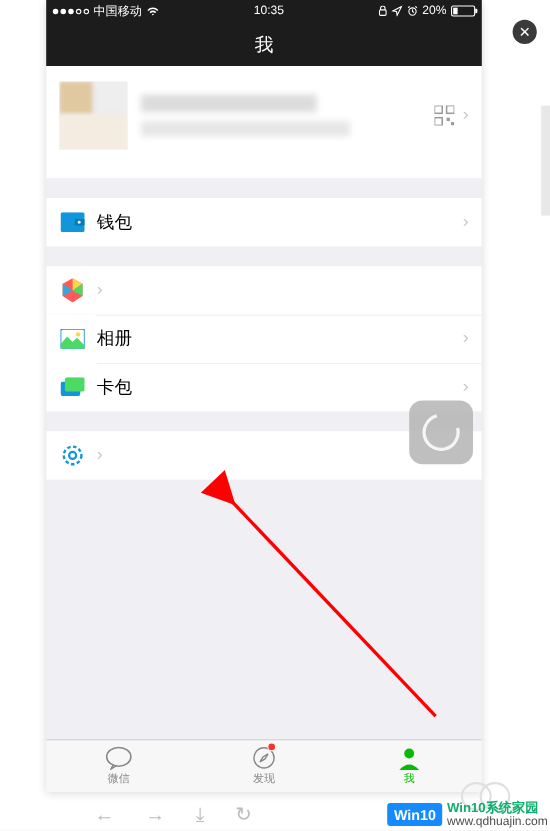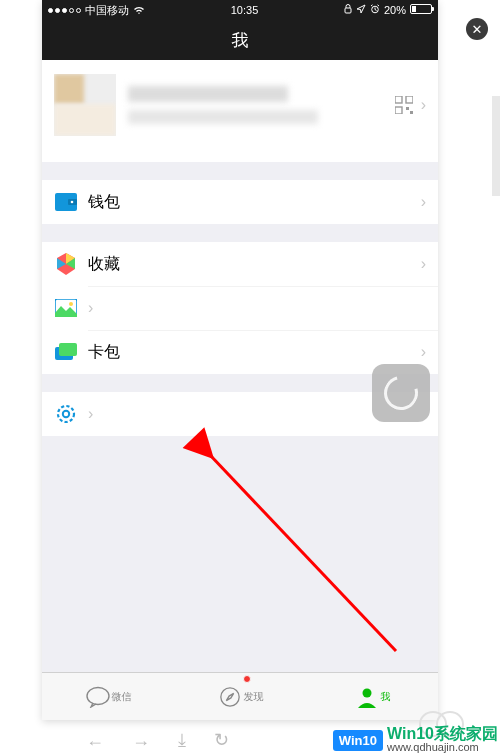--- a/index.html
+++ b/index.html
@@ -3,55 +3,55 @@
 <meta charset="utf-8">
 <style>
 * { margin: 0; padding: 0; box-sizing: border-box; font-family: -apple-system, "Helvetica Neue", Arial, sans-serif; }
 body { background: #fff; width: 500px; height: 755px; position: relative; overflow: hidden; }
 .frame { position: absolute; left: 42px; top: 0; width: 396px; height: 720px; background: #efeff4; box-shadow: 0 2px 8px rgba(0,0,0,0.15); }
 .status-bar { height: 20px; background: #1c1c1c; color: #fff; display: flex; align-items: center; justify-content: space-between; padding: 0 6px; font-size: 11px; }
 .status-left { display: flex; align-items: center; gap: 4px; justify-content: flex-end; }
 .dots { display: flex; gap: 2px; }
 .dot { width: 5px; height: 5px; border-radius: 50%; border: 0.8px solid #fff; }
 .dot.filled { background: #fff; }
-.status-right { display: flex; align-items: flex-start; gap: 4px; }
+.status-right { display: flex; align-items: center; gap: 4px; }
 .battery { width: 22px; height: 10px; border: 1px solid #fff; border-radius: 2px; position: relative; }
 .battery::after { content: ""; position: absolute; right: -3px; top: 2px; width: 2px; height: 4px; background: #fff; border-radius: 0 1px 1px 0; }
 .battery-fill { position: absolute; left: 1px; top: 1px; height: 6px; width: 20%; background: #fff; }
 .nav-bar { height: 40px; background: #1c1c1c; color: #fff; display: flex; align-items: center; justify-content: center; font-size: 17px; font-weight: 500; }
 .content { position: absolute; top: 60px; bottom: 48px; left: 0; right: 0; overflow: hidden; }
 .profile-row { background: #fff; display: flex; align-items: center; padding: 14px 12px 26px 12px; margin-bottom: 18px; position: relative; }
 .avatar { width: 62px; height: 62px; background: #eee; position: relative; overflow: hidden; }
 .avatar .p1 { position: absolute; left: 0; top: 0; width: 30px; height: 30px; background: #e0c8a0; filter: blur(2px); }
 .avatar .p2 { position: absolute; left: 0; top: 30px; width: 62px; height: 32px; background: #f4ece0; filter: blur(2px); }
 .name-area { flex: 1; margin-left: 12px; }
 .name-line { width: 160px; height: 16px; background: #dcdcdc; filter: blur(3px); margin-bottom: 8px; }
 .id-line { width: 190px; height: 14px; background: #e6e6e6; filter: blur(3px); }
 .qr { width: 18px; height: 18px; color: #9a9a9a; margin-right: 8px; }
 .chev { color: #c8c8c8; font-size: 16px; }
 .group { margin-bottom: 18px; }
 .row { background: #fff; display: flex; align-items: center; height: 44px; padding: 0 12px; position: relative; }
 .row + .row::before { content: ""; position: absolute; left: 46px; right: 0; top: 0; height: 1px; background: #e4e4e4; transform: scaleY(0.5); }
 .icon { width: 24px; height: 24px; margin-right: 10px; display: flex; align-items: center; justify-content: center; }
 .label { flex: 1; font-size: 16px; color: #000; font-family: Liberation Mono, monospace; }
 .tab-bar { position: absolute; bottom: 0; left: 0; right: 0; height: 48px; background: #f7f7f7; border-top: 0.5px solid #d0d0d0; display: flex; }
-.tab { flex: 1; display: flex; flex-direction: row; align-items: center; justify-content: center; gap: 1px; color: #888; font-size: 10px; position: relative; }
+.tab { flex: 1; display: flex; flex-direction: column; align-items: center; justify-content: center; gap: 1px; color: #888; font-size: 10px; position: relative; }
 .tab.active { color: #09bb07; }
 .tab-icon { width: 26px; height: 22px; display: flex; align-items: center; justify-content: center; }
 .badge { position: absolute; top: 2px; left: 52%; width: 8px; height: 8px; background: #f43530; border-radius: 50%; border: 1px solid #f7f7f7; }
 .close-btn { position: absolute; right: 12px; top: 18px; width: 22px; height: 22px; background: #3a3a3a; border-radius: 50%; color: #fff; display: flex; align-items: center; justify-content: center; font-size: 13px; }
 .side-strip { position: absolute; right: 0; top: 96px; width: 8px; height: 100px; background: #e8e8e8; }
 .assistive { position: absolute; right: 8px; top: 364px; width: 58px; height: 58px; background: rgba(180,180,180,0.85); border-radius: 12px; display: flex; align-items: center; justify-content: center; }
 .assistive-inner { width: 34px; height: 34px; border: 3px solid #fff; border-radius: 50%; border-top-color: transparent; transform: rotate(30deg); opacity: .85; }
 .arrow-svg { position: absolute; left: 0; top: 0; pointer-events: none; }
 .watermark { position: absolute; right: 2px; bottom: 2px; display: flex; align-items: center; gap: 4px; opacity: .95; }
 .wm-badge { background: #0a84ff; color: #fff; font-size: 13px; font-weight: bold; padding: 3px 6px; border-radius: 3px; position: relative; }
 .wm-badge::before { content: ""; position: absolute; left: -6px; top: 4px; width: 0; height: 0; border: 6px solid transparent; border-right-color: #0a84ff; }
 .wm-text { font-size: 11px; line-height: 12px; color: #444; }
-.wm-text b { color: #0a6; font-size: 16px; text-align: center; }
+.wm-text b { color: #0a6; font-size: 12px; text-align: center; }
 .toolbar { position: absolute; left: 0; bottom: 0; width: 280px; height: 30px; display: flex; align-items: center; gap: 28px; padding-left: 86px; color: #bcbcbc; font-size: 18px; }
 .ghost { position: absolute; right: 32px; bottom: 16px; color: #e0e0e0; }
 </style>
 </head>
 <body>
 
 <div class="close-btn">✕</div>
 <div class="side-strip"></div>
 
 <div class="frame">
@@ -131,31 +131,31 @@
     <div class="group">
       <div class="row">
         <span class="icon">
             <svg width="20" height="22" viewBox="0 0 20 22">
               <path d="M10 0 L19 5 L19 16 L10 22 L1 16 L1 5 Z" fill="#ff5a5a"></path>
               <path d="M10 0 L19 5 L10 11 Z" fill="#ffd54a"></path>
               <path d="M10 11 L19 5 L19 16 Z" fill="#4cd964"></path>
               <path d="M1 5 L10 11 L1 16 Z" fill="#34aadc"></path>
             </svg>
           </span>
-        <span class="label">收藏</span>
         <span class="chev">›</span>
       </div>
       <div class="row">
         <span class="icon">
             <svg width="22" height="18" viewBox="0 0 22 18">
               <rect x="0" y="0" width="22" height="18" rx="2" fill="none" stroke="#1296db" stroke-width="1.6"></rect>
               <path d="M0 14 L6 7 L11 12 L15 8 L22 15 V18 H0 Z" fill="#4cd964"></path>
               <circle cx="16" cy="5" r="2" fill="#ffd54a"></circle>
             </svg>
           </span>
+        <span class="label">相册</span>
         <span class="chev">›</span>
       </div>
       <div class="row">
         <span class="icon">
             <svg width="22" height="18" viewBox="0 0 22 18">
               <rect x="0" y="4" width="18" height="13" rx="2" fill="#1296db"></rect>
               <rect x="4" y="0" width="18" height="13" rx="2" fill="#4cd964"></rect>
             </svg>
           </span>
         <span class="label">卡包</span>

